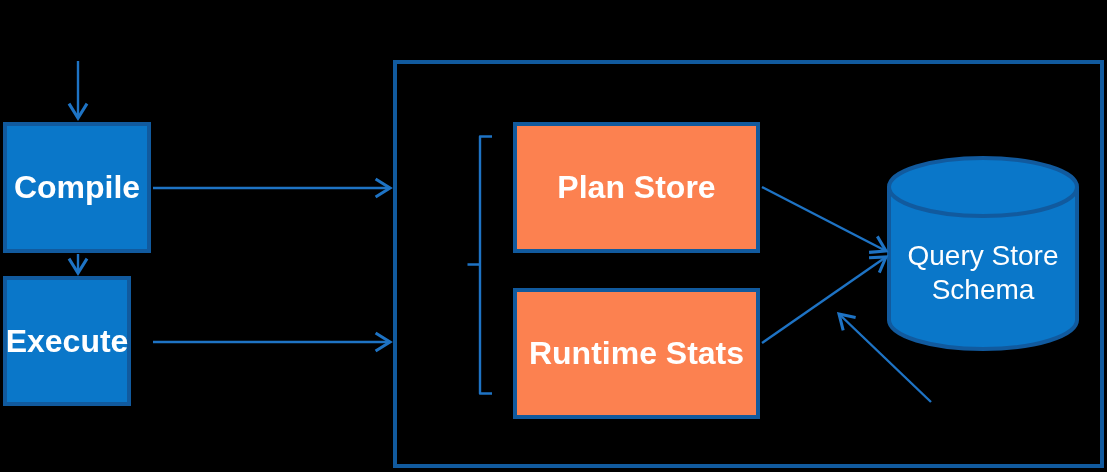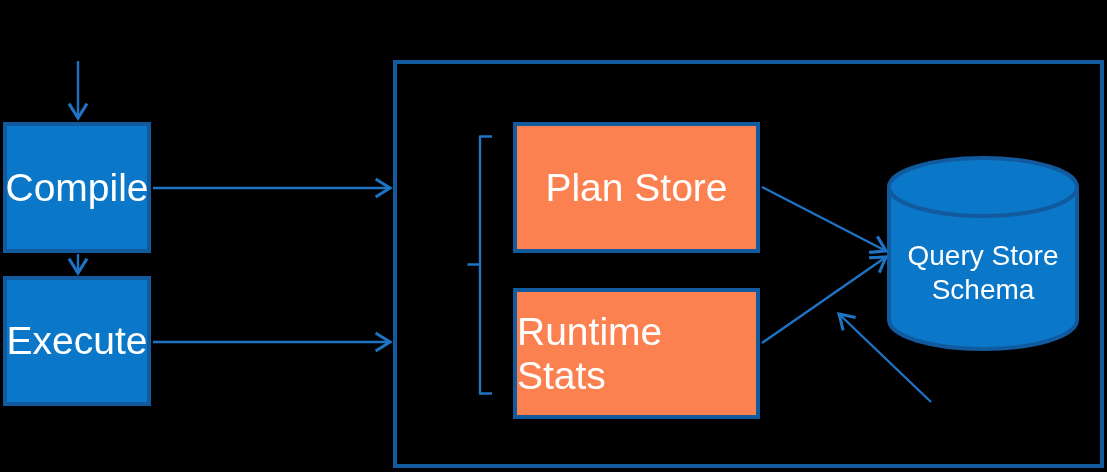--- a/index.html
+++ b/index.html
@@ -15,29 +15,29 @@
     overflow: hidden;
     font-family: "Liberation Sans", sans-serif;
   }
   .node {
     position: absolute;
     box-sizing: border-box;
     display: flex;
     align-items: center;
     justify-content: center;
     color: #ffffff;
-    font-size: 39px;
-    font-weight: 400;
+    font-size: 32px;
+    font-weight: 700;
     border: 4px solid #115A9E;
   }
   .node.blue   { background: #0A77C9; }
   .node.orange { background: #FC8150; }
 
   #compile-box      { left: 3px;   top: 122px; width: 148px; height: 131px; }
-  #execute-box      { left: 3px;   top: 276px; width: 148px; height: 130px; }
+  #execute-box      { left: 3px;   top: 276px; width: 128px; height: 130px; }
   #plan-store-box   { left: 513px; top: 122px; width: 247px; height: 131px; }
   #runtime-stats-box{ left: 513px; top: 277px; width: 247px; height: 131px; margin-top: 11px; }
 
   .outer-box {
     position: absolute;
     left: 393px;
     top: 60px;
     width: 711px;
     height: 408px;
     box-sizing: border-box;

